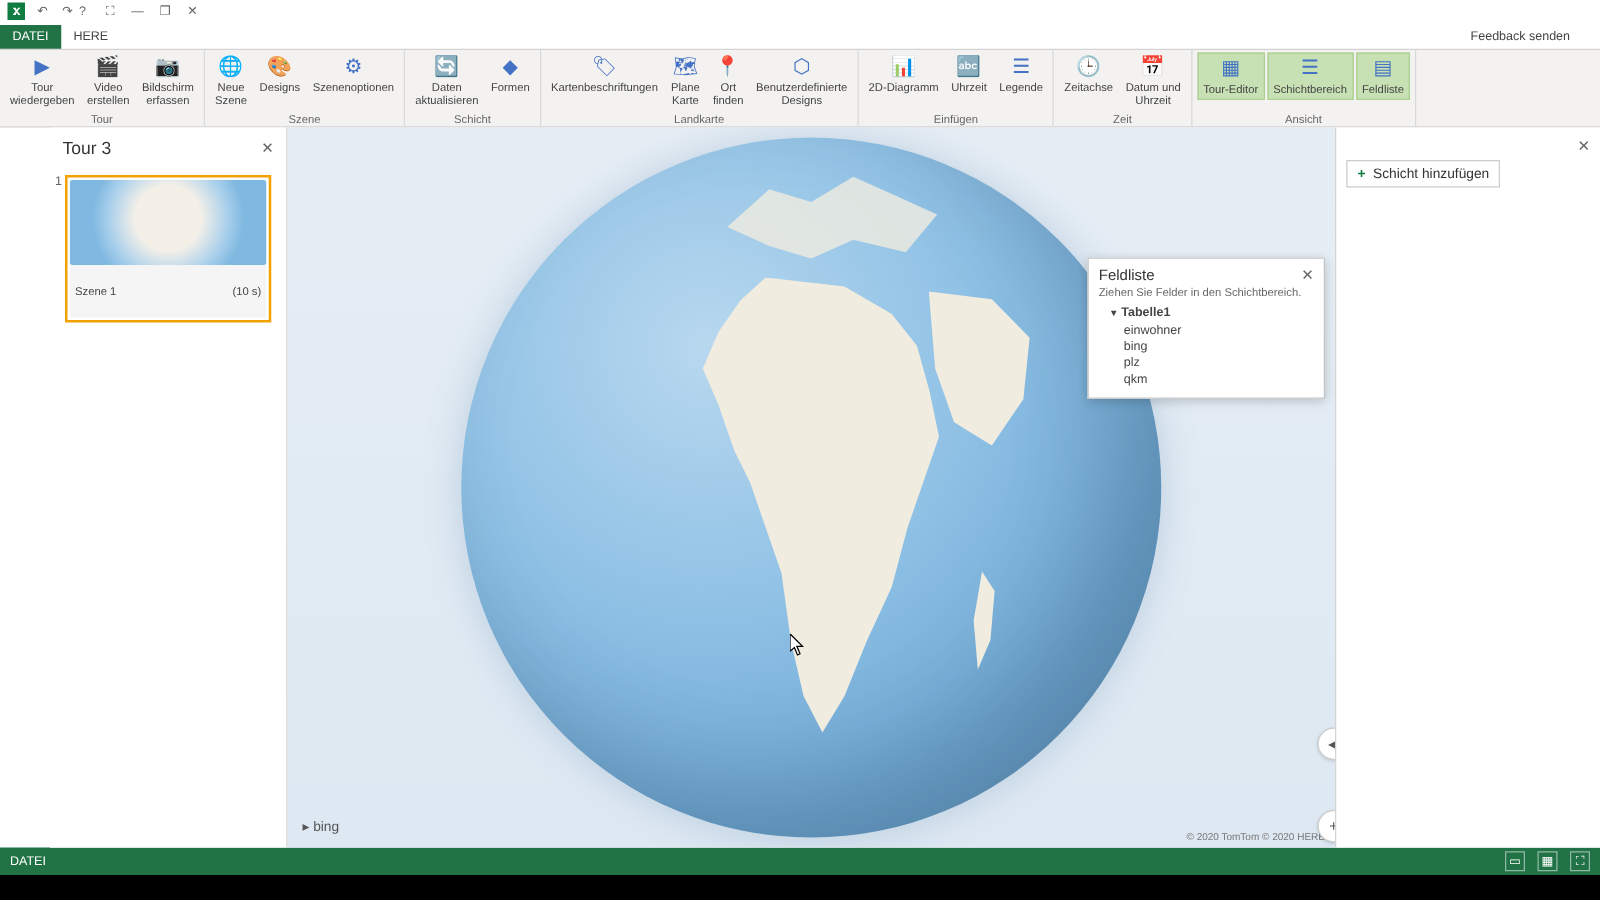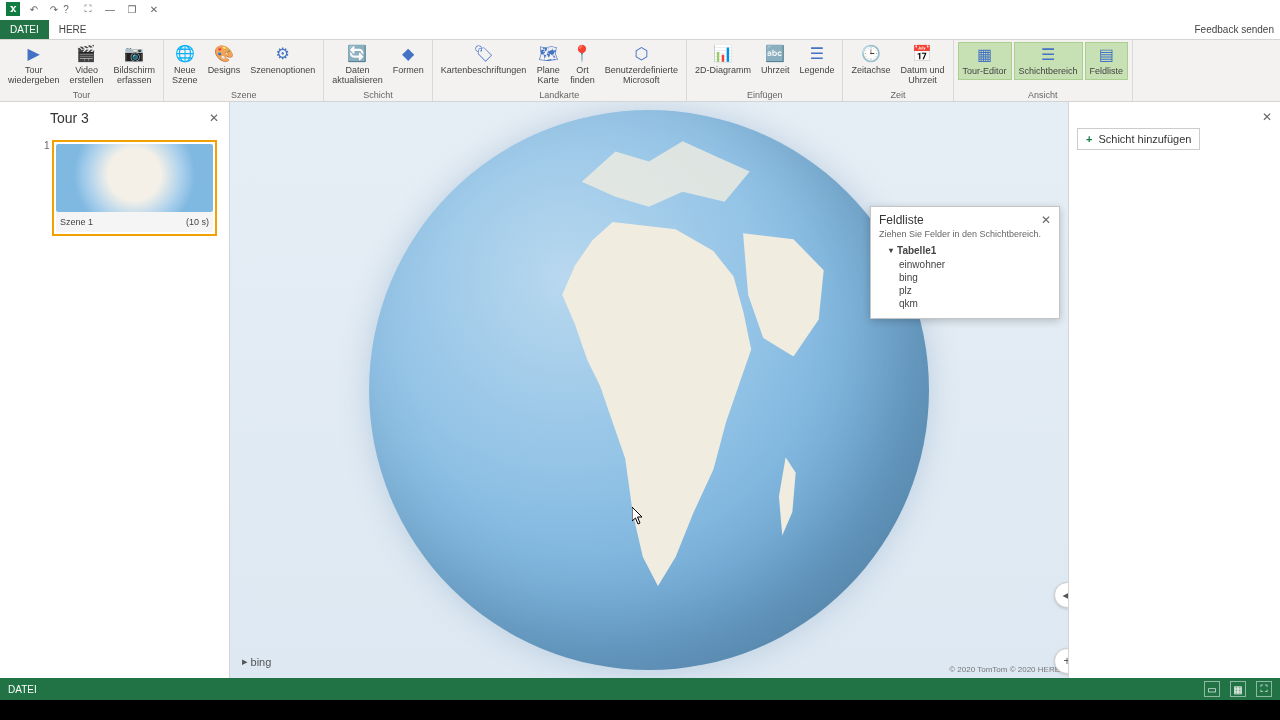--- a/index.html
+++ b/index.html
@@ -11,42 +11,42 @@
 .titlebar .center { flex: 1; text-align: center; color: #888; }
 .titlebar .right { display: flex; gap: 10px; padding-right: 8px; align-items: center; }
 .titlebar .icon-small { width: 12px; height: 12px; display: inline-flex; align-items: center; justify-content: center; color: #666; cursor: pointer; }
 .app-icon { width: 14px; height: 14px; background: #107c41; display: inline-block; position: relative; }
 .app-icon::after { content: ""; position: absolute; inset: 2px; background: #fff; clip-path: polygon(20% 20%, 45% 20%, 55% 40%, 65% 20%, 85% 20%, 60% 50%, 85% 80%, 65% 80%, 55% 60%, 45% 80%, 20% 80%, 45% 50%); }
 
 
 .ribbon-tabs { height: 22px; background: #fff; display: flex; align-items: flex-end; border-bottom: 1px solid #d4d4d4; font-size: 10px; }
 .ribbon-tab { padding: 4px 10px; cursor: pointer; color: #444; }
 .ribbon-tab.file { background: #217346; color: #fff; }
-.feedback-link { margin-left: auto; margin-right: 6px; color: #444; font-size: 10px; padding-bottom: 4px; cursor: pointer; }
+.feedback-link { margin-left: auto; margin-right: 24px; color: #444; font-size: 10px; padding-bottom: 4px; cursor: pointer; }
 
 
 .ribbon { height: 62px; background: #f3f2f1; border-bottom: 1px solid #d4d4d4; display: flex; }
 .ribbon-group { display: flex; flex-direction: column; border-right: 1px solid #d9d9d9; padding: 2px 4px 0 4px; }
 .ribbon-group-buttons { display: flex; flex: 1; align-items: flex-start; gap: 2px; }
 .ribbon-group-label { font-size: 9px; color: #666; text-align: center; padding: 1px 0; }
 .ribbon-btn { display: flex; flex-direction: column; align-items: center; justify-content: flex-start; padding: 2px 4px; cursor: pointer; font-size: 9px; color: #444; text-align: center; min-width: 32px; line-height: 1.1; }
 .ribbon-btn.active { background: #c7e0b4; border: 1px solid #a9d08e; }
 .ribbon-icon { width: 20px; height: 20px; margin-bottom: 2px; display: flex; align-items: center; justify-content: center; font-size: 16px; color: #4472c4; }
 
 
 .main { height: 576px; display: flex; background: #e8e8e8; position: relative; margin-left: 40px; }
 
 
 .tour-panel { width: 190px; background: #fff; border-right: 1px solid #d4d4d4; display: flex; flex-direction: column; }
 .tour-header { display: flex; align-items: center; padding: 8px 10px; font-size: 14px; color: #333; }
 .tour-close { margin-left: auto; cursor: pointer; color: #666; font-size: 12px; }
 .scene-thumb { margin: 6px 12px; border: 2px solid #f2a100; padding: 2px; position: relative; cursor: pointer; }
 .scene-num { position: absolute; top: -2px; left: -10px; font-size: 10px; color: #666; }
 .scene-img { width: 100%; height: 68px; background: radial-gradient(circle at 50% 45%, #f4f0e8 30%, #a8cfec 55%, #7fb8e0 70%); border-radius: 2px; }
-.scene-footer { display: flex; justify-content: space-between; font-size: 9px; color: #444; padding: 5px 4px; background: #f5f5f5; }
+.scene-footer { display: flex; justify-content: space-between; font-size: 9px; color: #444; padding: 16px 4px; background: #f5f5f5; }
 
 
 .map-canvas { flex: 1; position: relative; background: linear-gradient(#e6eef5, #dde8f2); overflow: hidden; }
 .globe { position: absolute; left: 50%; top: 50%; transform: translate(-50%, -50%); width: 560px; height: 560px; border-radius: 50%; background: radial-gradient(circle at 35% 30%, #b8d8ef 0%, #8fc1e5 40%, #6fa8d4 70%, #5a8fbb 100%); box-shadow: inset -40px -40px 80px rgba(0,0,0,0.15), 0 0 30px rgba(100,140,180,0.3); }
 .land { position: absolute; background: #f0ece0; }
 .africa { left: 30%; top: 20%; width: 45%; height: 65%; clip-path: polygon(30% 0%, 55% 2%, 70% 8%, 78% 15%, 82% 25%, 85% 35%, 80% 45%, 75% 55%, 70% 68%, 62% 80%, 55% 92%, 48% 100%, 42% 92%, 38% 80%, 35% 65%, 30% 55%, 25% 45%, 20% 38%, 15% 28%, 10% 20%, 15% 12%, 22% 5%); }
 .europe { left: 38%; top: 2%; width: 30%; height: 18%; clip-path: polygon(0% 60%, 20% 30%, 40% 40%, 60% 20%, 80% 35%, 100% 50%, 85% 80%, 60% 70%, 40% 85%, 20% 75%); opacity: 0.8; }
 .arabia { left: 65%; top: 22%; width: 18%; height: 22%; clip-path: polygon(10% 0%, 60% 5%, 90% 30%, 85% 70%, 60% 100%, 30% 85%, 15% 50%); }
 .madagascar { left: 72%; top: 62%; width: 6%; height: 14%; clip-path: polygon(40% 0%, 70% 20%, 60% 70%, 30% 100%, 20% 50%); }
 .bing-logo { position: absolute; left: 12px; bottom: 10px; font-size: 11px; color: #555; display: flex; align-items: center; gap: 3px; }
@@ -172,21 +172,21 @@
 Karte</span>
         </div>
       <div class="ribbon-btn">
           <div class="ribbon-icon">📍</div>
           <span style="white-space:pre-line">Ort
 finden</span>
         </div>
       <div class="ribbon-btn">
           <div class="ribbon-icon">⬡</div>
           <span style="white-space:pre-line">Benutzerdefinierte
-Microsoft</span>
+Designs</span>
         </div>
     </div>
     <div class="ribbon-group-label">Landkarte</div>
   </div>
   <div class="ribbon-group">
     <div class="ribbon-group-buttons">
       <div class="ribbon-btn">
           <div class="ribbon-icon">📊</div>
           <span>2D-Diagramm</span>
         </div>

